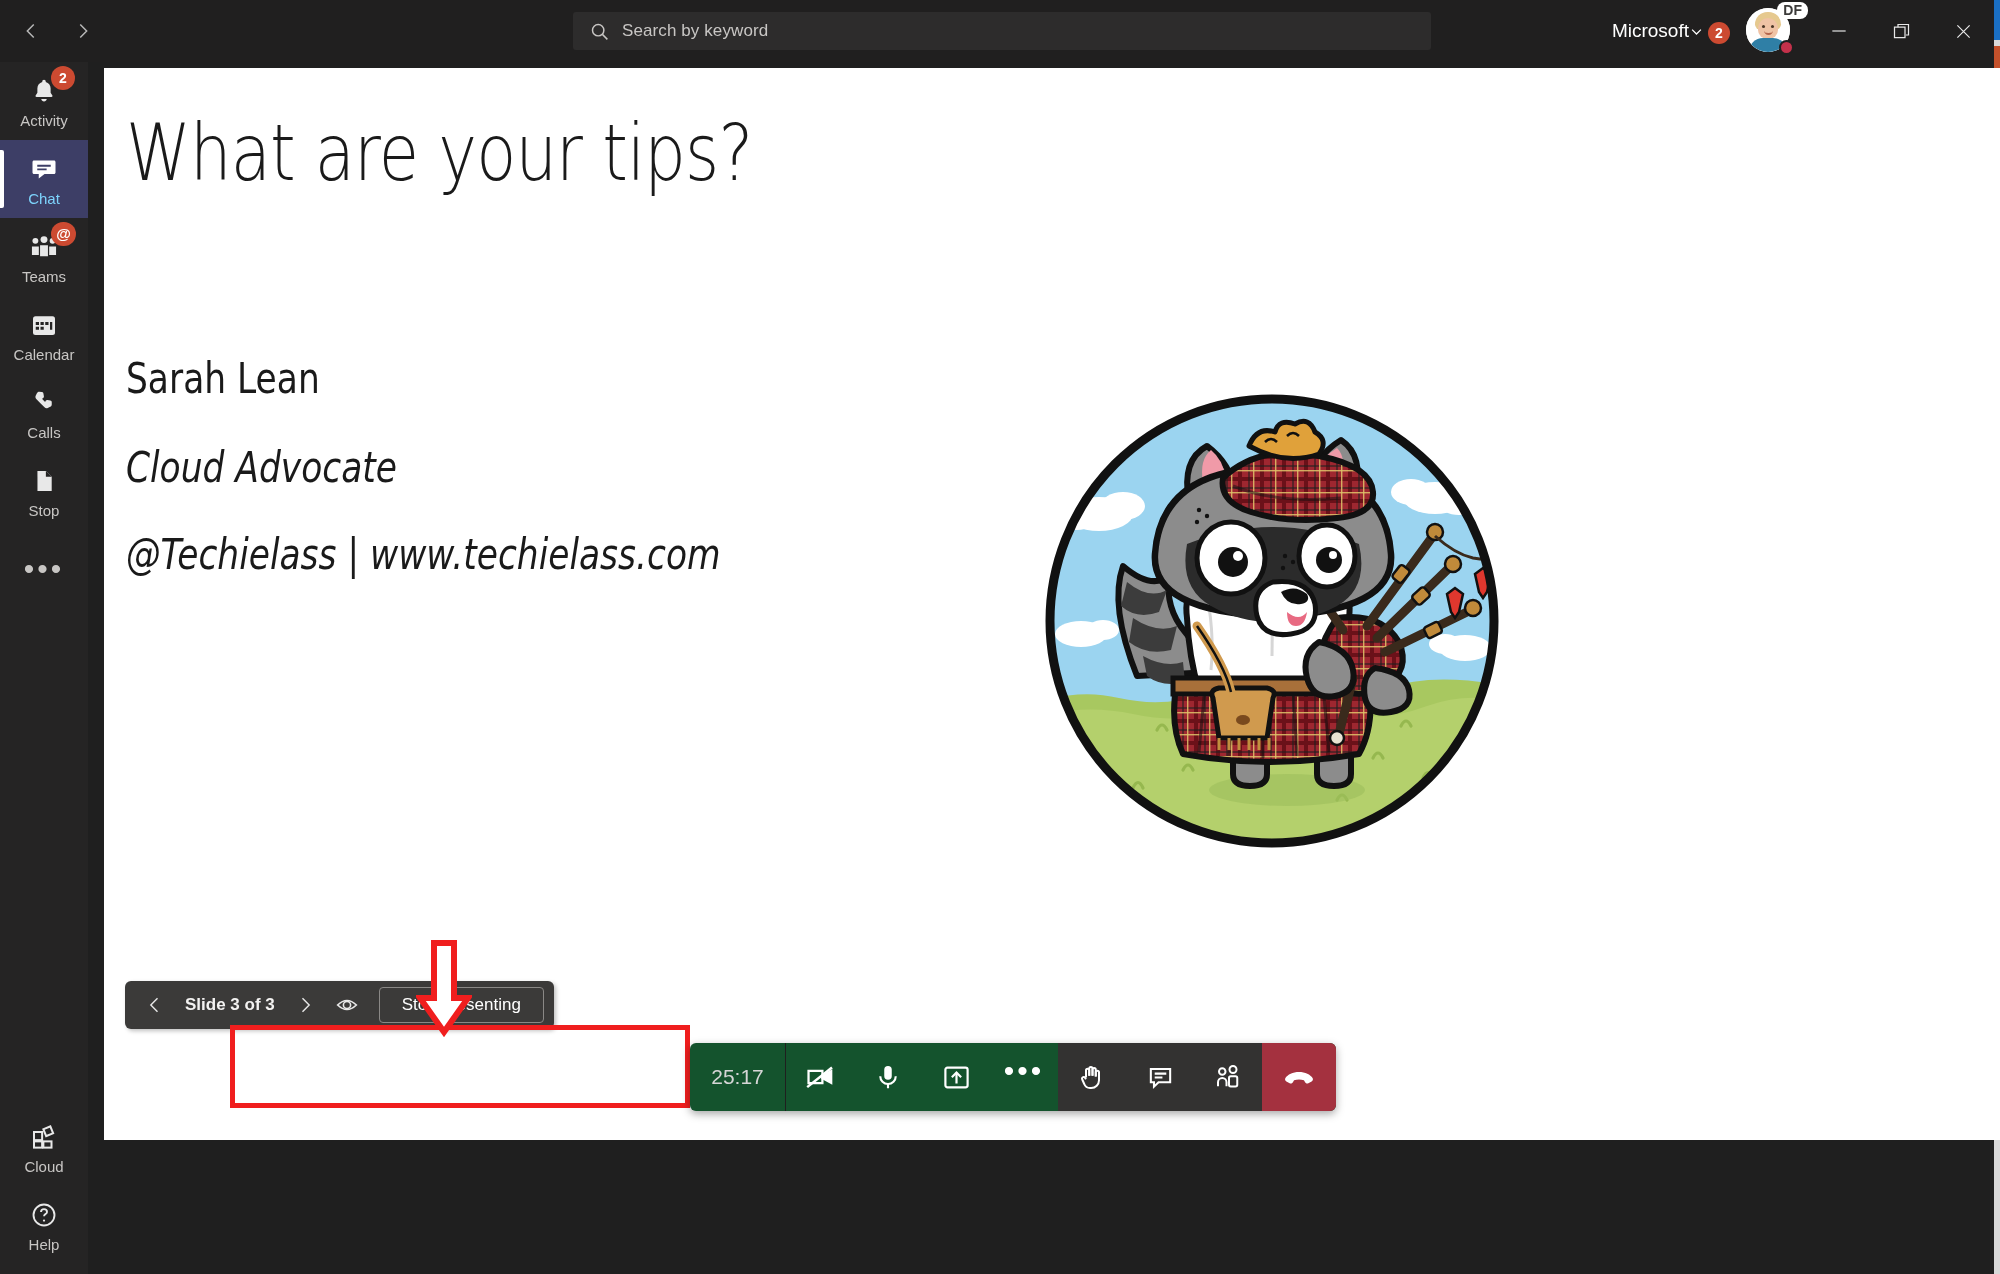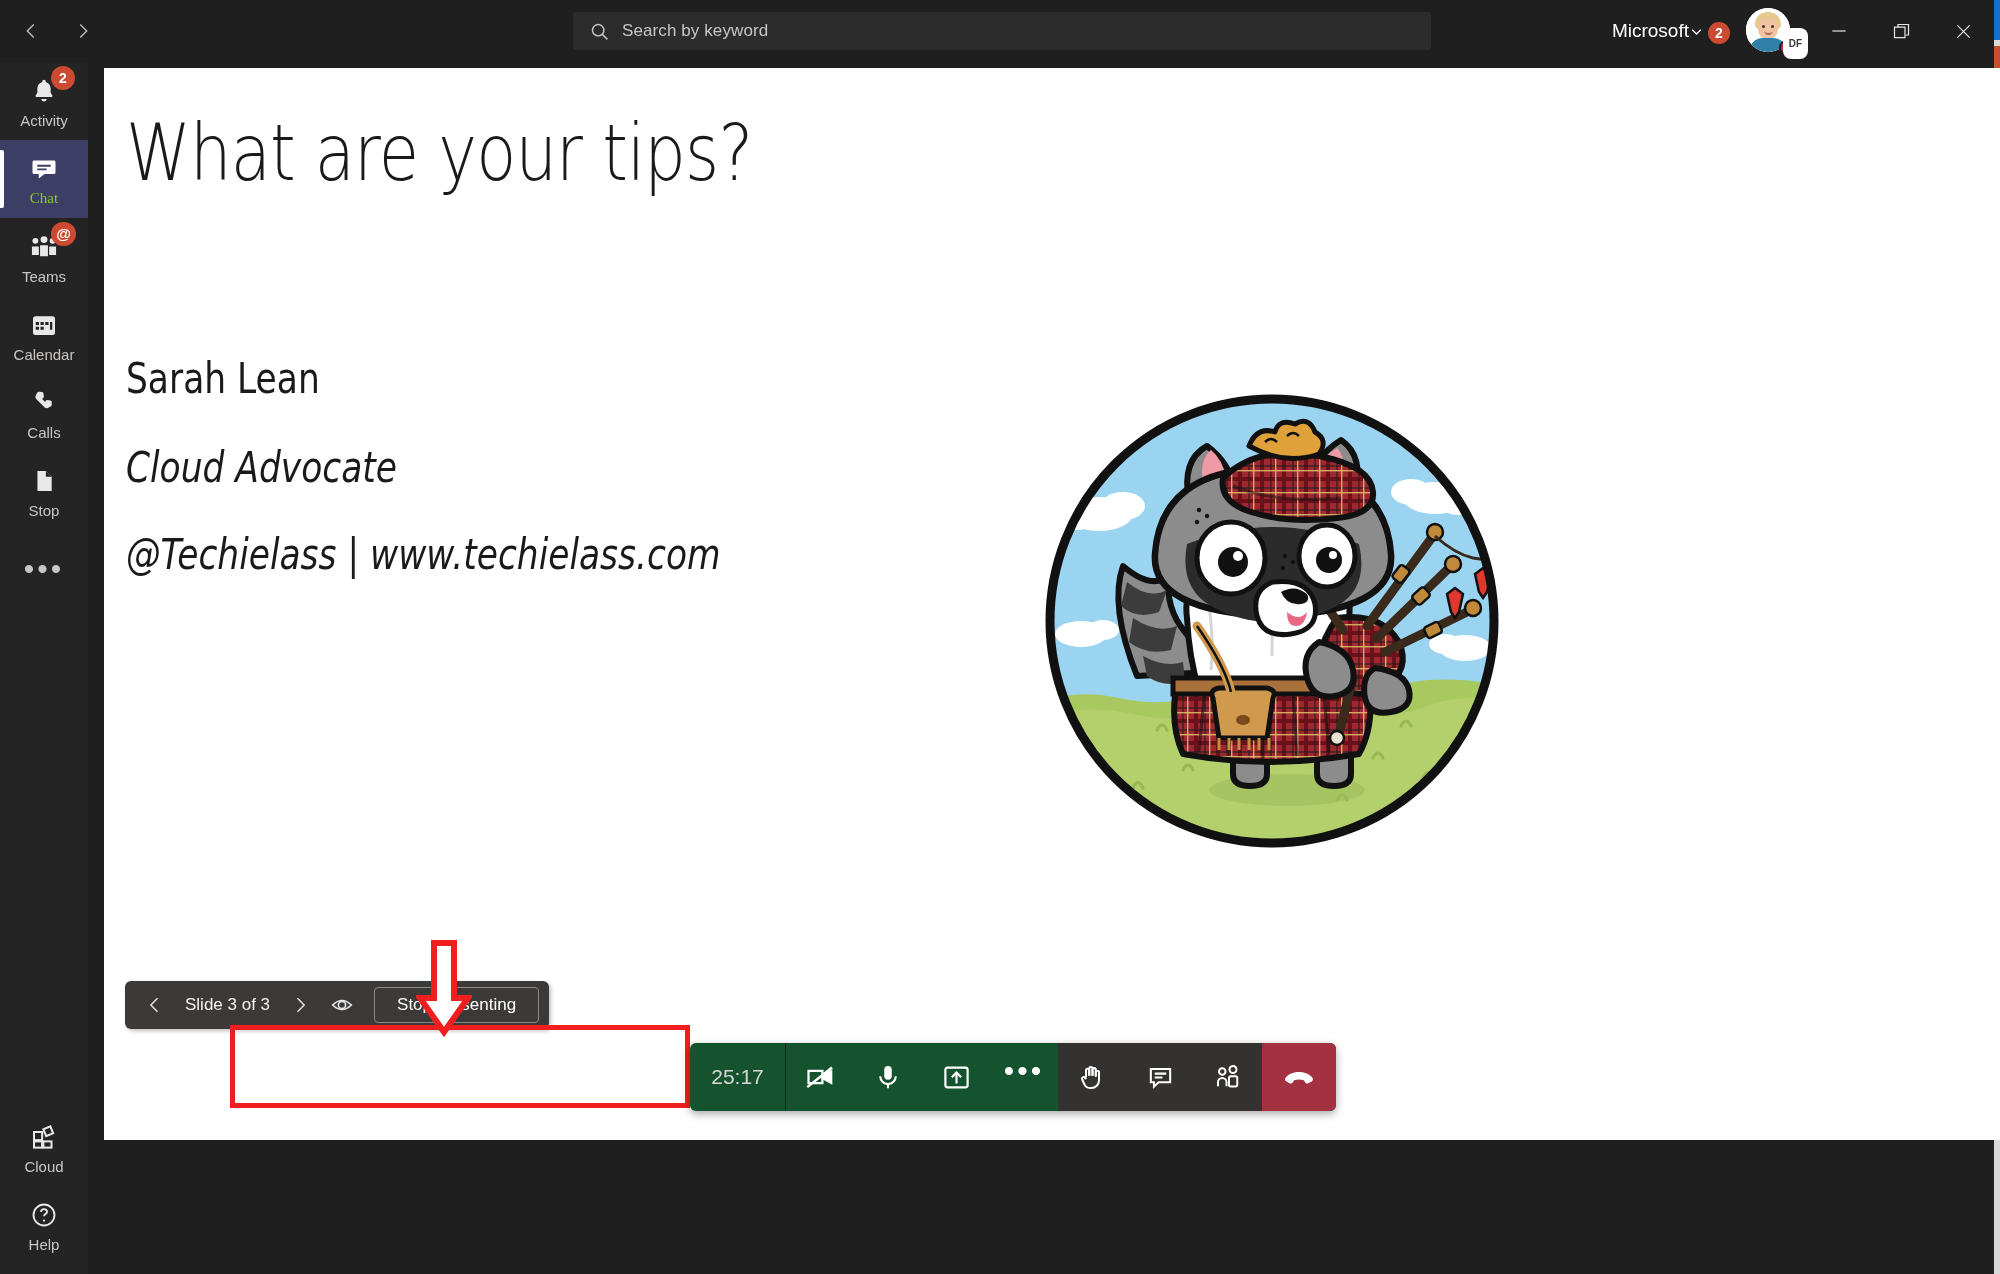--- a/index.html
+++ b/index.html
@@ -63,41 +63,41 @@
   .avatar .eye1 { position:absolute; left:16px; top:17px; width:3px; height:3px; background:#4a3526; border-radius:50%; }
   .avatar .eye2 { position:absolute; left:25px; top:17px; width:3px; height:3px; background:#4a3526; border-radius:50%; }
   .avatar .smile { position:absolute; left:18px; top:22px; width:9px; height:5px; border-bottom:2px solid #b5654c; border-radius:0 0 9px 9px; }
   .avatar .shirt { position:absolute; left:3px; bottom:0; width:38px; height:14px; background:#2f7fa6; border-radius:14px 14px 0 0; }
   .presence {
     position:absolute; right:-2px; bottom:-1px; width:15px; height:15px;
     border-radius:50%; background:#c4314b; border:2px solid #201f1f;
   }
   .df-badge {
     position:absolute; right:-16px; top:-6px;
-    background:#ffffff; color:#3b3a39; font-size:10px; font-weight:bold;
-    padding:8px 6px; border-radius:8px; line-height:15px;margin-top:26px;
+    background:#ffffff; color:#3b3a39; font-size:14px; font-weight:bold;
+    padding:1px 6px; border-radius:8px; line-height:15px;
   }
   .wincontrols { display:flex; align-items:center; height:62px; }
   .wc {
     width:62px; height:62px; display:flex; align-items:center; justify-content:center;
     color:#e8e8e8; cursor:pointer;
   }
   .wc svg { display:block; }
 
   
   .rail {
     position:absolute; left:0; top:62px; width:88px; height:1212px;
     background:#252424;
   }
   .rail-item {
     position:relative; width:88px; height:78px;
     display:flex; flex-direction:column; align-items:center; justify-content:center;
     color:#c8c6c4; font-size:15px; gap:4px; cursor:pointer;
   }
-  .rail-item.active { background:#3d3e66; color:#84cc16;font-family:Liberation Serif, serif; }
+  .rail-item.active { background:#3d3e66; color:#7dd3fc; }
   .rail-item.active::before {
     content:""; position:absolute; left:0; top:10px; width:4px; height:58px;
     background:#ffffff; border-radius:0 2px 2px 0;
   }
   .rail-icon { height:34px; display:flex; align-items:center; justify-content:center; position:relative; }
   .rail-badge {
     position:absolute; background:#cc4a31; color:#ffffff;
     font-size:14px; font-weight:bold; min-width:24px; height:24px; border-radius:12px;
     display:flex; align-items:center; justify-content:center; padding:0 5px;
     top:-8px; right:-16px;
@@ -136,21 +136,21 @@
   .slidebar {
     position:absolute; left:21px; top:913px;
     height:48px; background:#3b3a39; border-radius:6px;
     display:flex; align-items:center; padding:0 10px; gap:2px;
     box-shadow:2px 2px 4px rgba(0,0,0,.25);
   }
   .sb-btn {
     width:40px; height:40px; display:flex; align-items:center; justify-content:center;
     color:#e8e8e8; cursor:pointer; border-radius:4px;
   }
-  .sb-label { color:#f3f2f1; font-size:17px; padding:0 8px; white-space:nowrap; }
+  .sb-label { color:#f3f2f1; font-size:17px; padding:0 8px; white-space:nowrap;font-weight:bold; }
   .sb-stop {
     margin-left:10px; height:36px; padding:0 22px;
     border:1px solid #8a8886; border-radius:4px;
     color:#ffffff; font-size:17px; display:flex; align-items:center;
     cursor:pointer; background:transparent; white-space:nowrap;
   }
 
   
   .anno-box {
     position:absolute; left:126px; top:957px; width:460px; height:83px;

